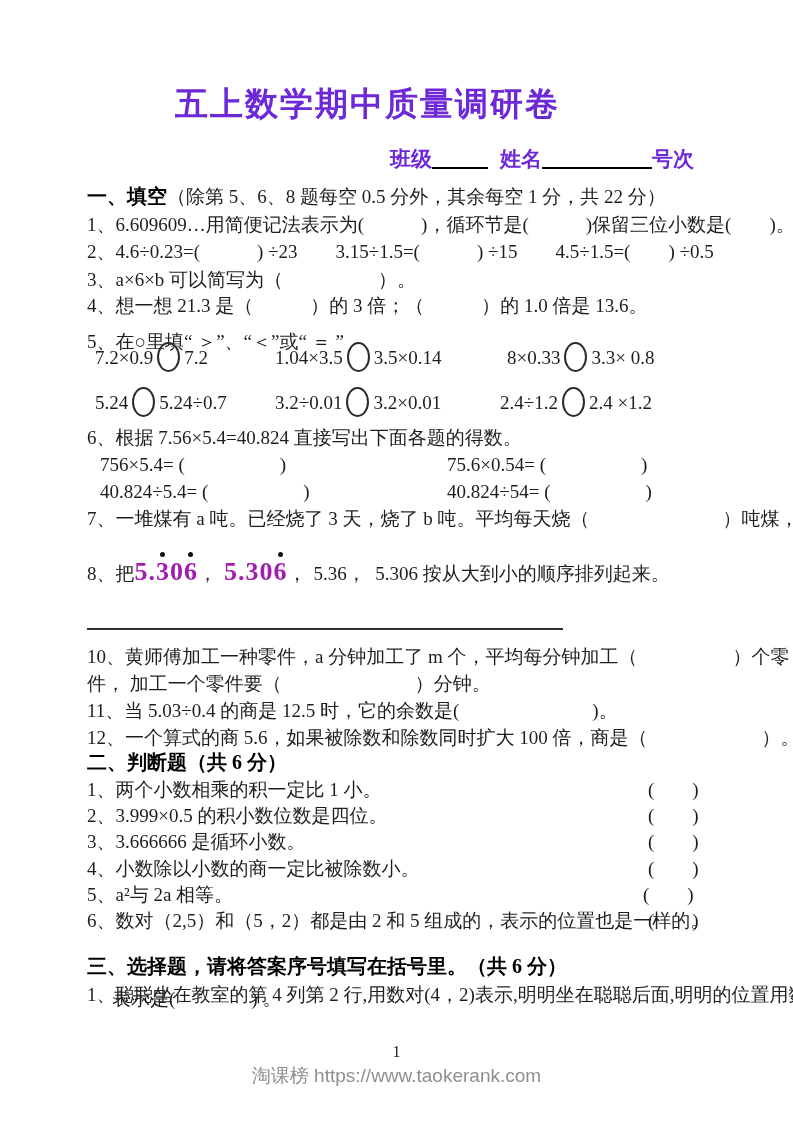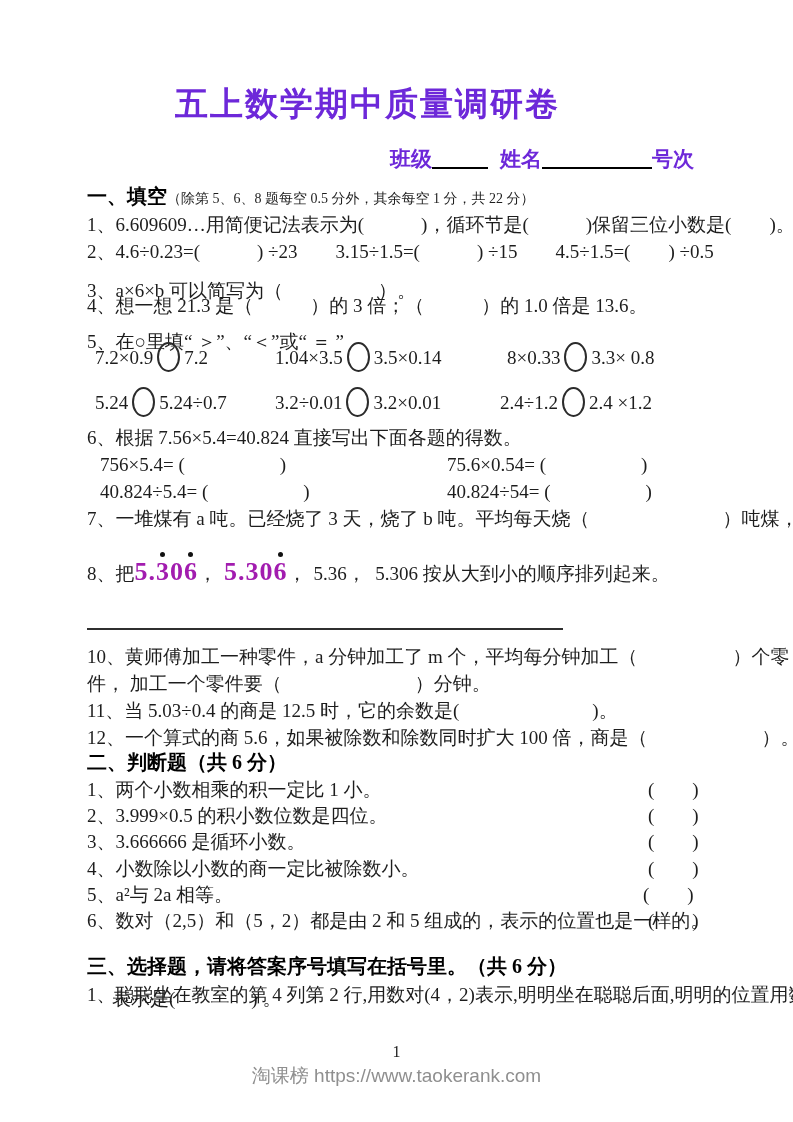--- a/index.html
+++ b/index.html
@@ -9,21 +9,21 @@
     color:#1d1d1d;overflow:hidden;
   }
   .ln{position:absolute;left:87px;font-size:19px;line-height:27px;white-space:pre;}
   .title{top:84px;left:175px;font-size:33px;font-weight:bold;letter-spacing:2px;color:#6d28d9;line-height:40px;}
   .hdr{top:146px;left:390px;font-size:21px;font-weight:bold;color:#6d28d9;}
   .blank{display:inline-block;border-bottom:2px solid #000;vertical-align:-3px;}
   .blank.w1{width:56px;}
   .blank.w2{width:110px;}
   .hgap{display:inline-block;width:12px;}
   .shead-bold{font-size:20px;font-weight:bold;color:#000;}
-  .shead-note{font-size:14px;}
+  .shead-note{font-size:19px;}
   .cmp-row{height:32px;}
   .cmp-cell{position:absolute;top:0;white-space:pre;}
   .cmp-circle{display:inline-block;width:19px;height:26px;border:2px solid #2b2b2b;border-radius:50%;vertical-align:-8px;margin:0 4px;background:transparent;}
   .col2{position:absolute;left:347px;top:0;white-space:pre;}
   .q8big{font-size:26px;font-weight:bold;color:#a21caf;letter-spacing:1px;}
   .rd{position:relative;}
   .rd::after{content:'';position:absolute;left:50%;top:-5px;width:5px;height:5px;margin-left:-3px;border-radius:50%;background:#111;}
   .sep8{margin-right:7px;}
   .ansline{position:absolute;left:87px;top:628px;width:476px;border-top:2px solid #2f2f2f;height:0;}
   .jrow{width:640px;}
@@ -38,21 +38,21 @@
 <div class="page">
 
   <div class="ln title">五上数学期中质量调研卷</div>
 
   <div class="ln hdr"><span>班级</span><span class="blank w1"></span><span class="hgap"></span><span>姓名</span><span class="blank w2"></span><span>号次</span></div>
 
   <div class="ln" style="top:183px;"><span class="shead-bold">一、填空</span><span class="shead-note">（除第 5、6、8 题每空 0.5 分外，其余每空 1 分，共 22 分）</span></div>
 
   <div class="ln" style="top:211px;">1、6.609609…用简便记法表示为(　　　)，循环节是(　　　)保留三位小数是(　　)。</div>
   <div class="ln" style="top:238px;">2、4.6÷0.23=(　　　) ÷23　　3.15÷1.5=(　　　) ÷15　　4.5÷1.5=(　　) ÷0.5</div>
-  <div class="ln" style="top:277px;">3、a×6×b 可以简写为（　　　　　）。</div>
+  <div class="ln" style="top:266px;">3、a×6×b 可以简写为（　　　　　）。</div>
   <div class="ln" style="top:292px;">4、想一想 21.3 是（　　　）的 3 倍；（　　　）的 1.0 倍是 13.6。</div>
   <div class="ln" style="top:328px;">5、在○里填“ ＞”、“＜”或“ ＝ ”</div>
 
   <div class="ln cmp-row" style="top:342px;left:95px;width:640px;"><span class="cmp-cell" style="left:0;"><span>7.2×0.9</span><span class="cmp-circle"></span><span>7.2</span></span><span class="cmp-cell" style="left:180px;"><span>1.04×3.5</span><span class="cmp-circle"></span><span>3.5×0.14</span></span><span class="cmp-cell" style="left:412px;"><span>8×0.33</span><span class="cmp-circle"></span><span>3.3× 0.8</span></span></div>
 
   <div class="ln cmp-row" style="top:387px;left:95px;width:640px;"><span class="cmp-cell" style="left:0;"><span>5.24</span><span class="cmp-circle"></span><span>5.24÷0.7</span></span><span class="cmp-cell" style="left:180px;"><span>3.2÷0.01</span><span class="cmp-circle"></span><span>3.2×0.01</span></span><span class="cmp-cell" style="left:405px;"><span>2.4÷1.2</span><span class="cmp-circle"></span><span>2.4 ×1.2</span></span></div>
 
   <div class="ln" style="top:424px;">6、根据 7.56×5.4=40.824 直接写出下面各题的得数。</div>
   <div class="ln" style="top:451px;left:100px;width:640px;"><span>756×5.4= (　　　　　)</span><span class="col2">75.6×0.54= (　　　　　)</span></div>
   <div class="ln" style="top:478px;left:100px;width:640px;"><span>40.824÷5.4= (　　　　　)</span><span class="col2">40.824÷54= (　　　　　)</span></div>

